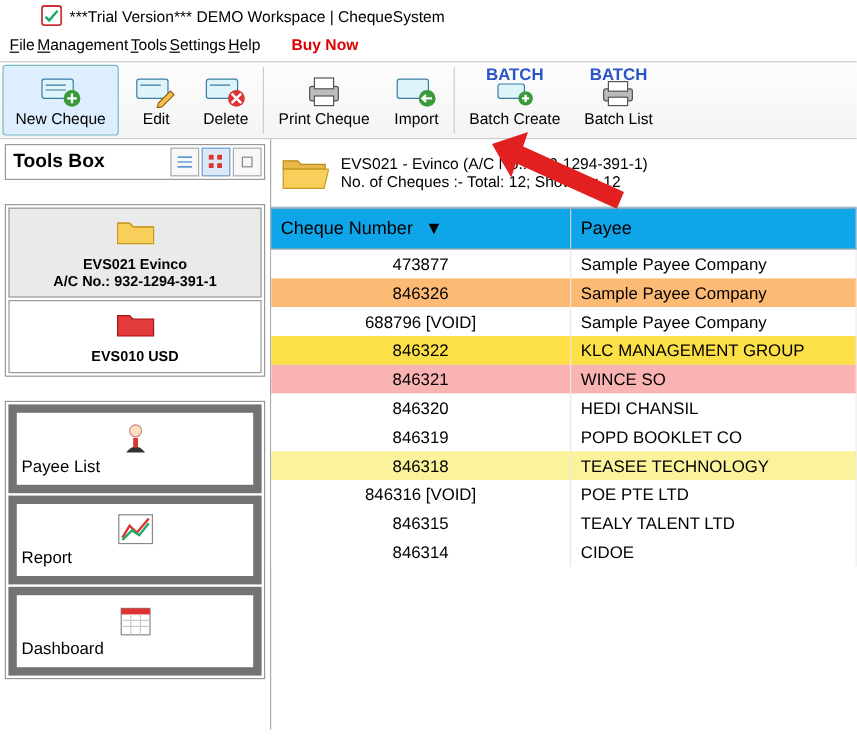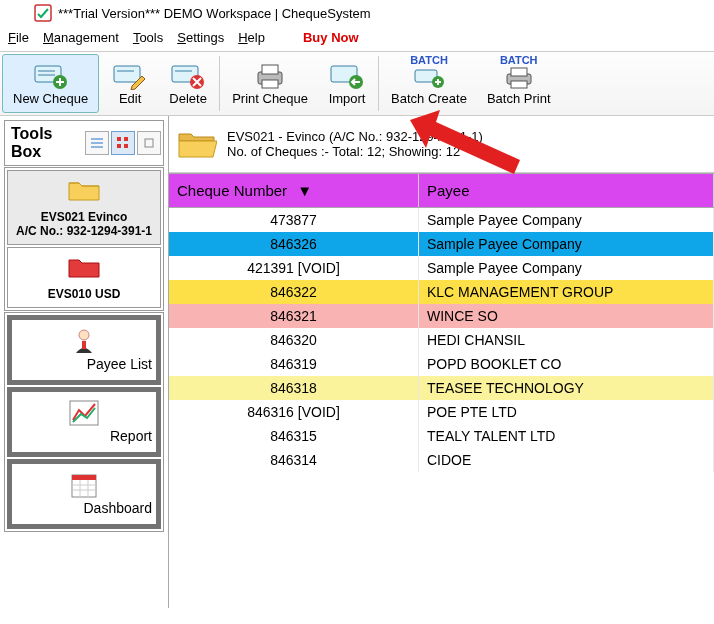--- a/index.html
+++ b/index.html
@@ -22,21 +22,21 @@
     margin-left: 26px;
   }
   .titlebar .app-icon {
     width: 18px; height: 18px;
     margin-right: 6px;
     display: inline-flex; align-items: center; justify-content: center;
   }
   .menubar {
     padding: 4px 8px 6px 8px;
     display: flex;
-    gap: 14px;
+    gap: 2px;
   }
   .menubar span { cursor: default; }
   .menubar .buy-now { color: #d00; font-weight: bold; padding-left: 24px; }
   .menubar u { text-decoration: underline; }
   .toolbar {
     display: flex;
     border-top: 1px solid #ccc;
     border-bottom: 1px solid #ccc;
     background: linear-gradient(#fdfdfd,#f4f4f4);
   }
@@ -54,32 +54,32 @@
     border: 1px solid #7bb;
     border-radius: 3px;
     margin: 2px;
   }
   .toolbar .sep {
     width: 1px;
     background: #ccc;
     margin: 4px 2px;
   }
   .toolbar .icon { width: 36px; height: 30px; display:flex; align-items:center; justify-content:center; }
-  .toolbar .batch-lbl { font-size:11px; font-weight:bold; color:#2a55c8; position:absolute; top:2px;}
+  .toolbar .batch-lbl { font-size:14px; font-weight:bold; color:#2a55c8; position:absolute; top:2px;}
   .body-area {
     display: flex;
     height: calc(624px - 132px);
   }
   .sidebar {
-    width: 169px;
+    width: 226px;
     border-right: 1px solid #aaa;
     padding: 4px;
     display:flex;
     flex-direction:column;
-    gap:1px;
+    gap:20px;
   }
   .toolsbox-head {
     display:flex;
     align-items:center;
     border:1px solid #999;
     padding:2px;
   }
   .toolsbox-head .title { font-size:16px; font-weight:bold; padding:2px 4px; flex:1;}
   .viewbtn {
     width:24px; height:24px;
@@ -100,22 +100,22 @@
   .acct {
     border:1px solid #999;
     padding:6px 4px;
     text-align:center;
     font-size:12px;
   }
   .acct.sel { background:#eaeaea; }
   .acct .ficon { margin-bottom:4px;}
   .acct b { font-weight:bold; }
   .navitem {
-    border:5px solid #737373;
-    text-align:right;
+    border:7px solid #737373;
+    text-align:left;
     padding:6px 4px 8px 4px;
     font-size:14px;
   }
   .navitem .nicon { height:30px; display:flex; align-items:center; justify-content:center;}
   .main {
     flex:1;
     display:flex;
     flex-direction:column;
   }
   .info-strip {
@@ -123,39 +123,39 @@
     align-items:center;
     padding:10px 8px;
     gap:10px;
     border-bottom:1px solid #ccc;
   }
   .info-strip .ficon-lg { width:40px; height:36px;}
   .table-head {
     display:flex;
     border-top:1px solid #aaa;
     border-bottom:1px solid #aaa;
-    background:#d946ef;
+    background:#0ea5e9;
     font-size:15px;
   }
   .table-head .col {
     padding:8px 8px;
     border-right:1px solid #ccc;
   }
   .col-num { width:250px; }
   .col-payee { flex:1; }
   .table-body { flex:1; overflow:auto; }
   .row {
     display:flex;
     font-size:14px;
   }
   .row .cell { padding:4px 8px; border-right:1px solid #e8e8e8; }
   .row .c-num { width:250px; text-align:center; }
   .row .c-payee { flex:1; }
   .clr-default { background:#fff; }
-  .clr-orange { background:#0ea5e9; }
+  .clr-orange { background:#fdba74; }
   .clr-blue { background:#fde047; }
   .clr-pink { background:#f9b3b3; }
   .clr-yellow { background:#fbf39b; }
   .sort-ind { display:inline-block; margin-left:6px; }
   .arrow-overlay {
     position:absolute;
     pointer-events:none;
     z-index:999;
   }
 </style>
@@ -250,21 +250,21 @@
   </div>
   <div class="btn" style="position:relative">
     <span class="icon">
       <span class="batch-lbl">BATCH</span>
       <svg width="36" height="28" viewBox="0 0 36 28">
         <rect x="6" y="12" width="24" height="10" rx="2" fill="#bbb" stroke="#555"></rect>
         <rect x="10" y="6" width="16" height="8" fill="#fff" stroke="#555"></rect>
         <rect x="10" y="19" width="16" height="7" fill="#fff" stroke="#555"></rect>
       </svg>
     </span>
-    <span>Batch Print</span>
+    <span>Batch List</span>
   </div>
 </div>
 
 <div class="body-area">
   <div class="sidebar">
     <div class="toolsbox-head">
       <span class="title">Tools Box</span>
       <span class="viewbtn">
         <svg width="14" height="14">
             <line x1="1" y1="3" x2="13" y2="3" stroke="#27c"></line>
@@ -372,21 +372,21 @@
     <div class="table-body" id="tbody">
         <div class="row clr-default">
           <div class="cell c-num">473877</div>
           <div class="cell c-payee">Sample Payee Company</div>
         </div>
         <div class="row clr-orange">
           <div class="cell c-num">846326</div>
           <div class="cell c-payee">Sample Payee Company</div>
         </div>
         <div class="row clr-default">
-          <div class="cell c-num">421391 [VOID]</div>
+          <div class="cell c-num">688796 [VOID]</div>
           <div class="cell c-payee">Sample Payee Company</div>
         </div>
         <div class="row clr-blue">
           <div class="cell c-num">846322</div>
           <div class="cell c-payee">KLC MANAGEMENT GROUP</div>
         </div>
         <div class="row clr-pink">
           <div class="cell c-num">846321</div>
           <div class="cell c-payee">WINCE SO</div>
         </div>

